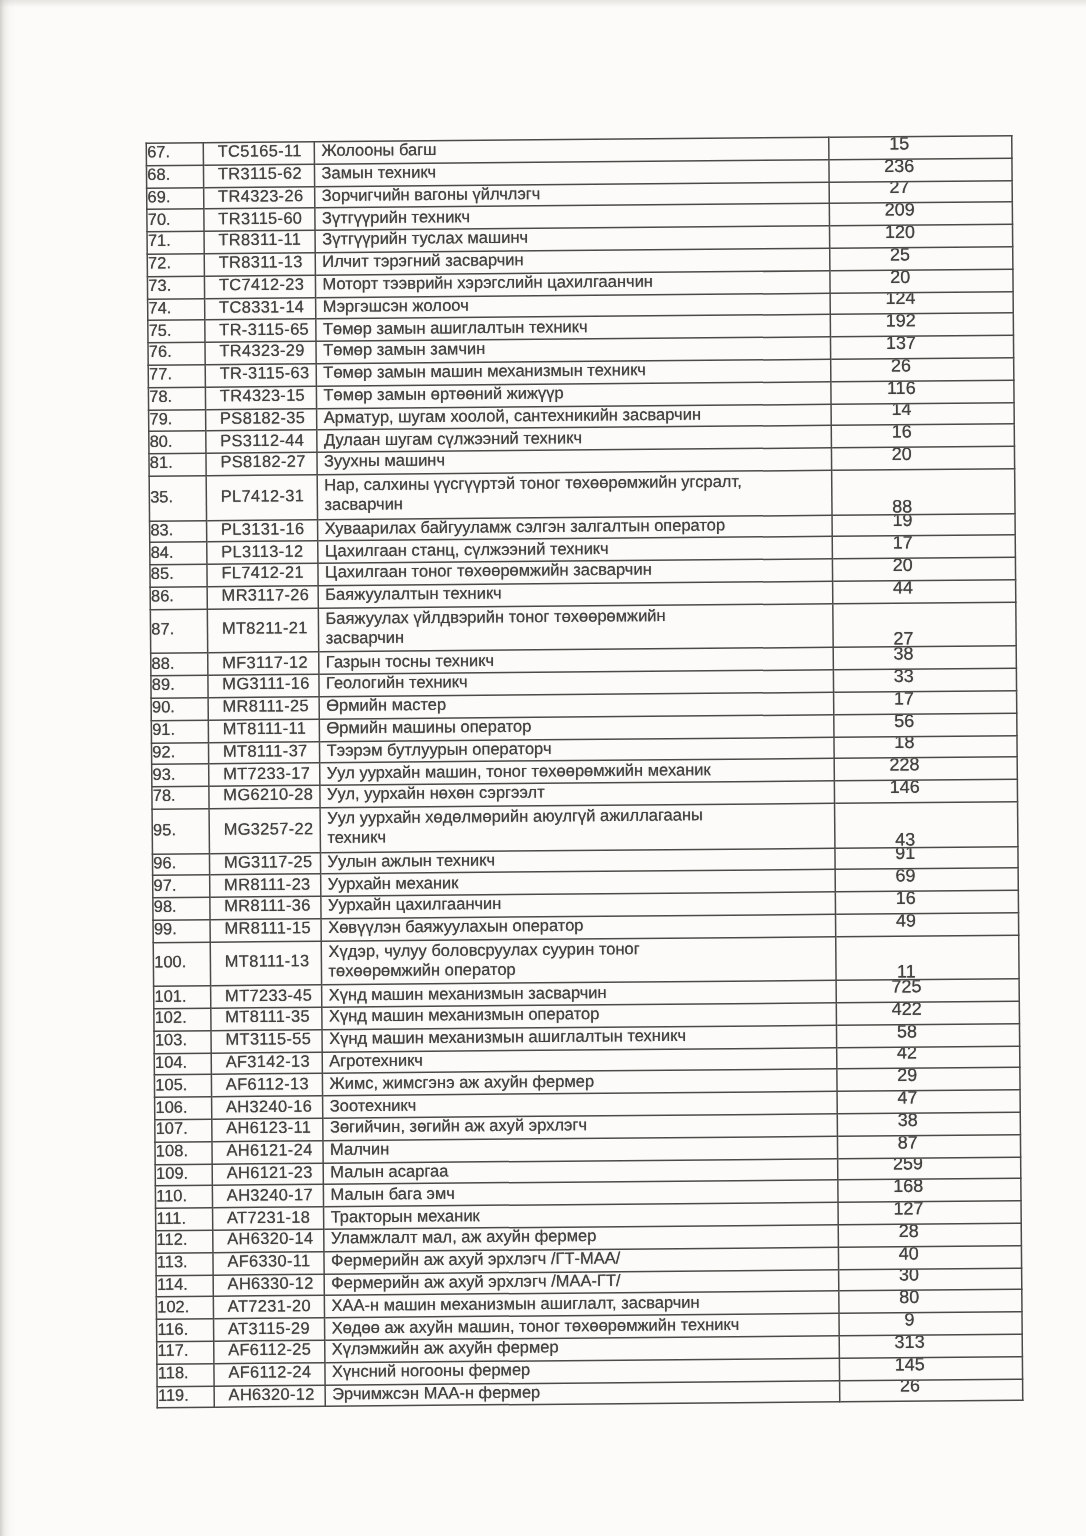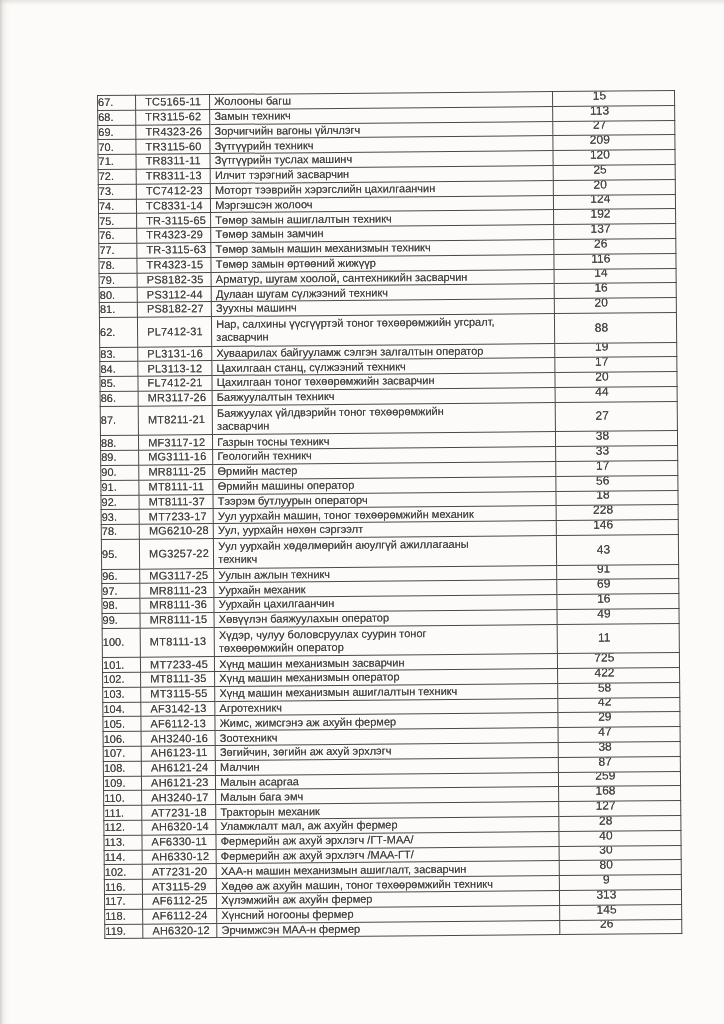--- a/index.html
+++ b/index.html
@@ -49,21 +49,21 @@
     overflow:hidden;
   }
   .occ-table tr{height:14.8px;}
   .occ-table tr.tall{height:29.6px;}
   td.col-no{}
   td.col-code{padding-left:9px;letter-spacing:0.2px;}
   td.col-name{padding-left:4px;}
   td.col-name .nm{white-space:pre-line;display:block;}
   td.col-count{text-align:center;padding-right:28px;font-size:12px;}
   td.col-count .val{position:relative;top:-2.5px;display:inline-block;}
-  tr.tall td.col-count .val{top:0;}
+  tr.tall td.col-count .val{top:10px;}
 </style>
 </head>
 <body>
 
 <div class="page">
   <div class="scan-edge-left"></div>
   <div class="scan-edge-top"></div>
 
   <table class="occ-table">
     <colgroup>
@@ -81,21 +81,21 @@
           </td>
     <td class="col-count"><span class="val">15</span></td>
   </tr>
 
   <tr>
     <td class="col-no">68.</td>
     <td class="col-code">TR3115-62</td>
     <td class="col-name">
             <span class="nm">Замын техникч</span>
           </td>
-    <td class="col-count"><span class="val">113</span></td>
+    <td class="col-count"><span class="val">236</span></td>
   </tr>
 
   <tr>
     <td class="col-no">69.</td>
     <td class="col-code">TR4323-26</td>
     <td class="col-name">
             <span class="nm">Зорчигчийн вагоны үйлчлэгч</span>
           </td>
     <td class="col-count"><span class="val">27</span></td>
   </tr>
@@ -202,21 +202,21 @@
   <tr>
     <td class="col-no">81.</td>
     <td class="col-code">PS8182-27</td>
     <td class="col-name">
             <span class="nm">Зуухны машинч</span>
           </td>
     <td class="col-count"><span class="val">20</span></td>
   </tr>
 
   <tr class="tall">
-    <td class="col-no">62.</td>
+    <td class="col-no">35.</td>
     <td class="col-code">PL7412-31</td>
     <td class="col-name">
             <span class="nm">Нар, салхины үүсгүүртэй тоног төхөөрөмжийн угсралт,
 засварчин</span>
           </td>
     <td class="col-count"><span class="val">88</span></td>
   </tr>
 
   <tr>
     <td class="col-no">83.</td>

